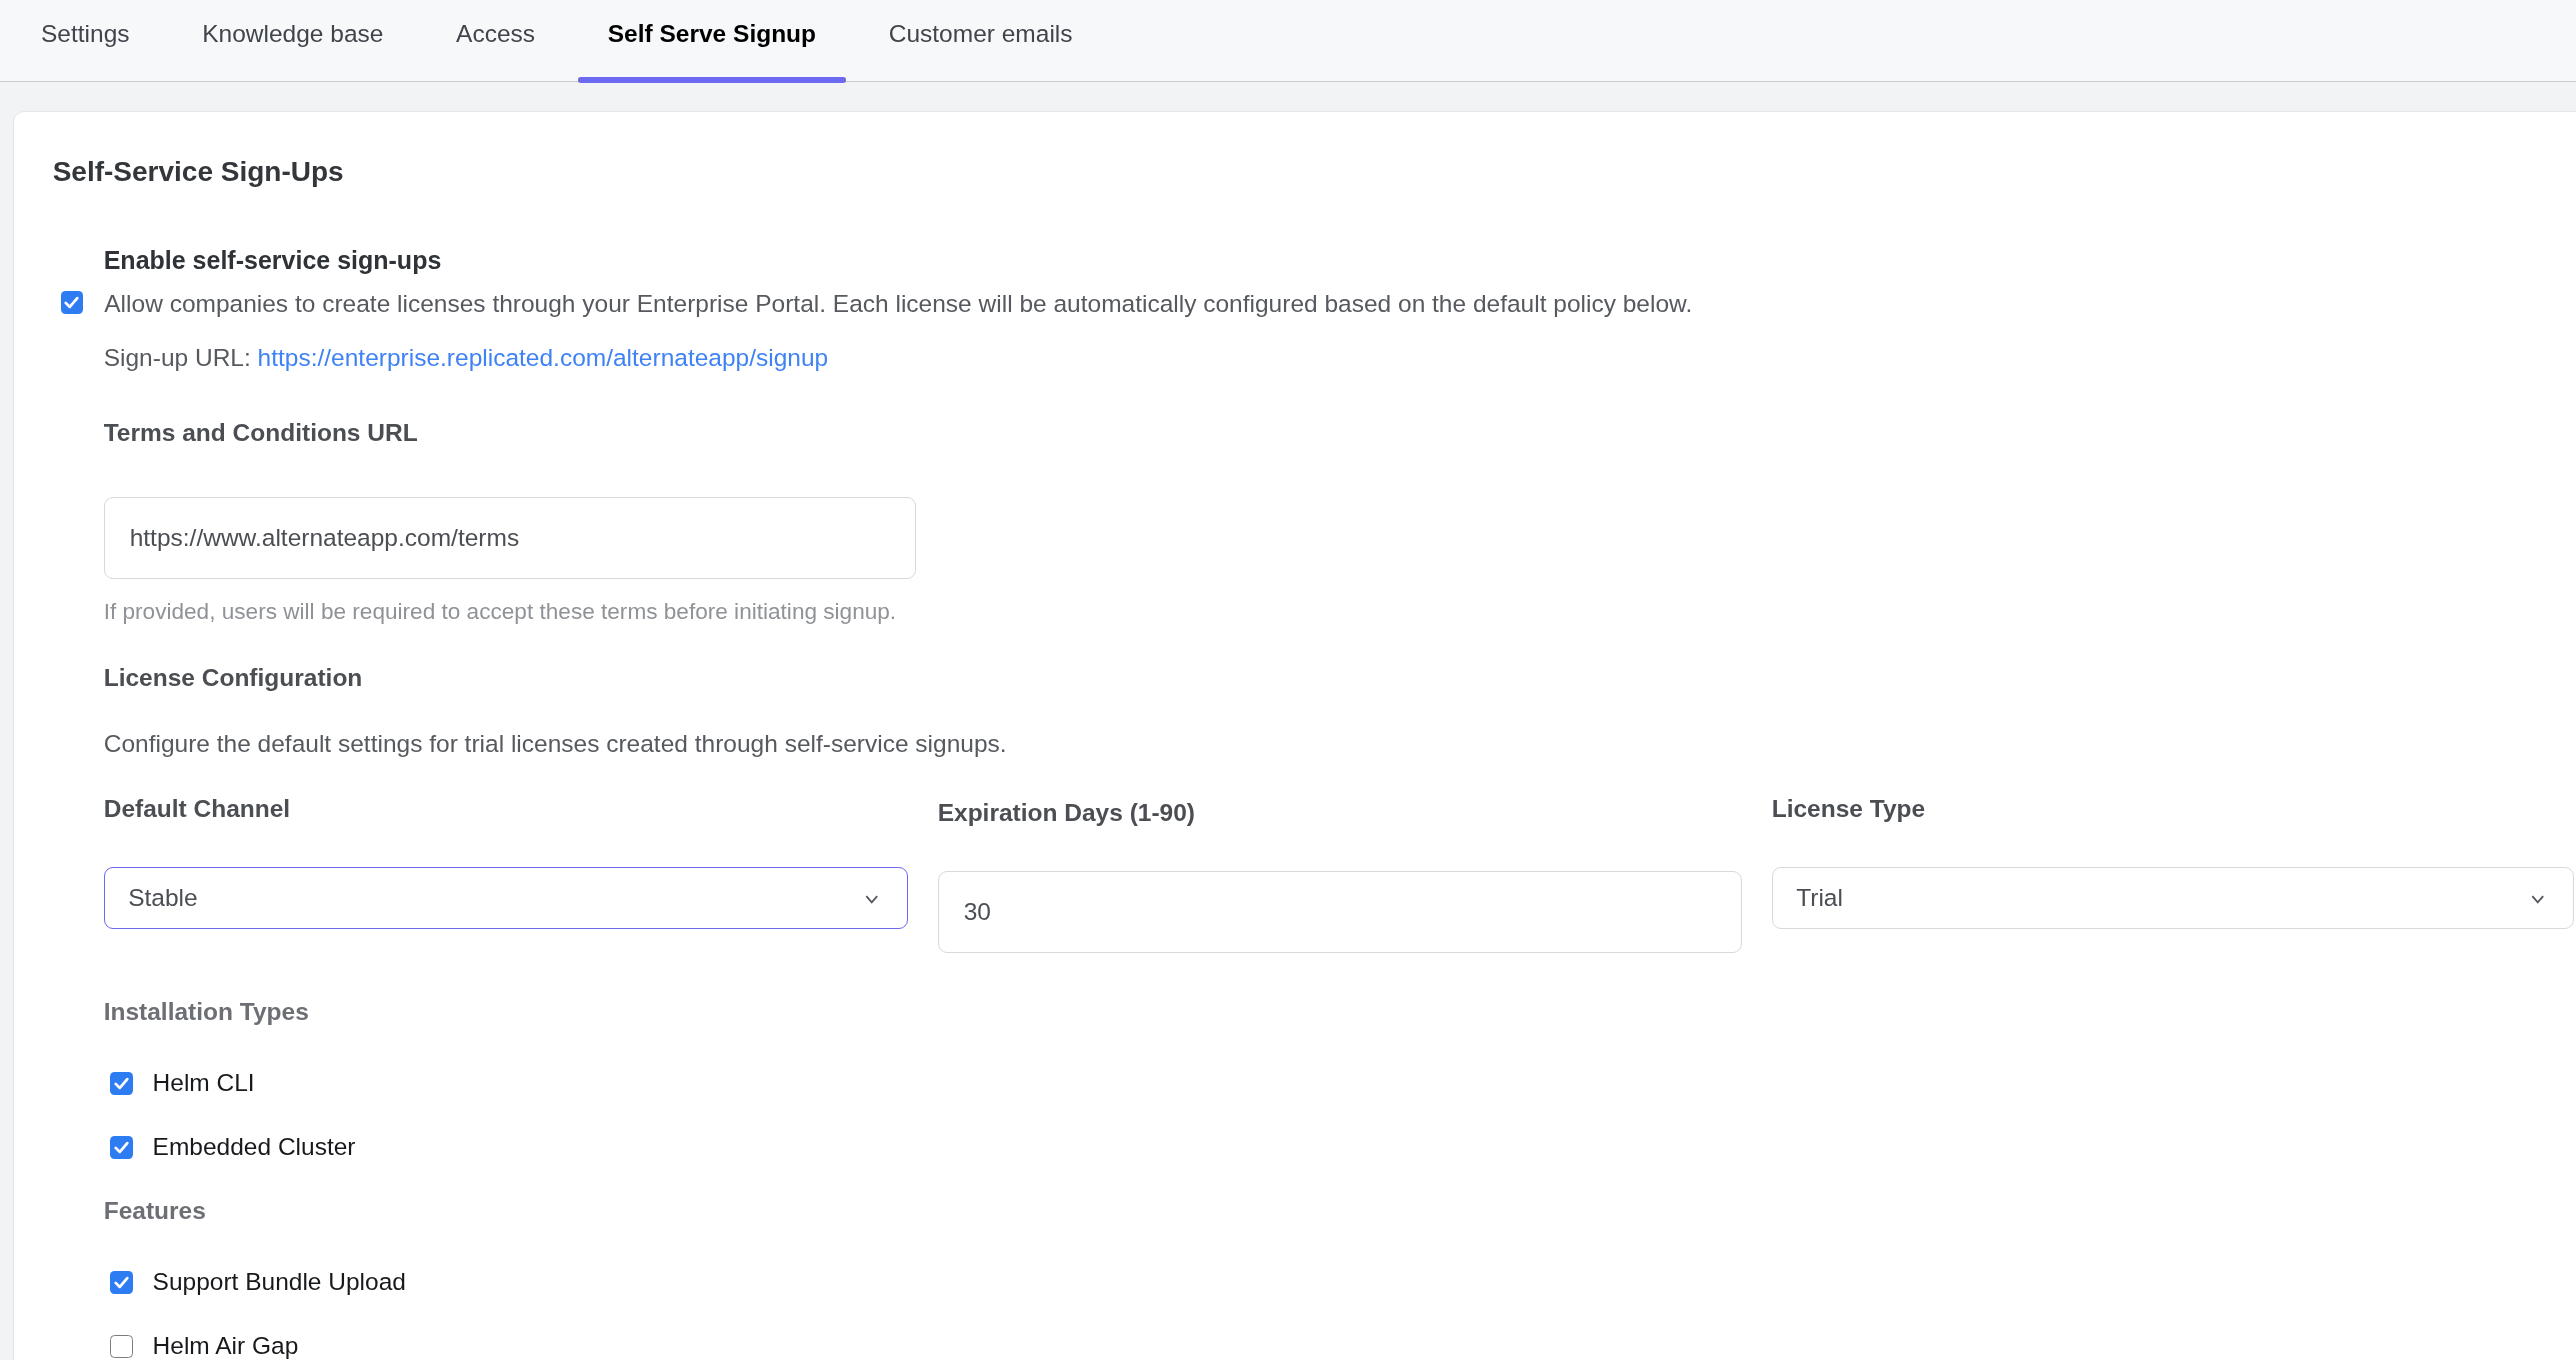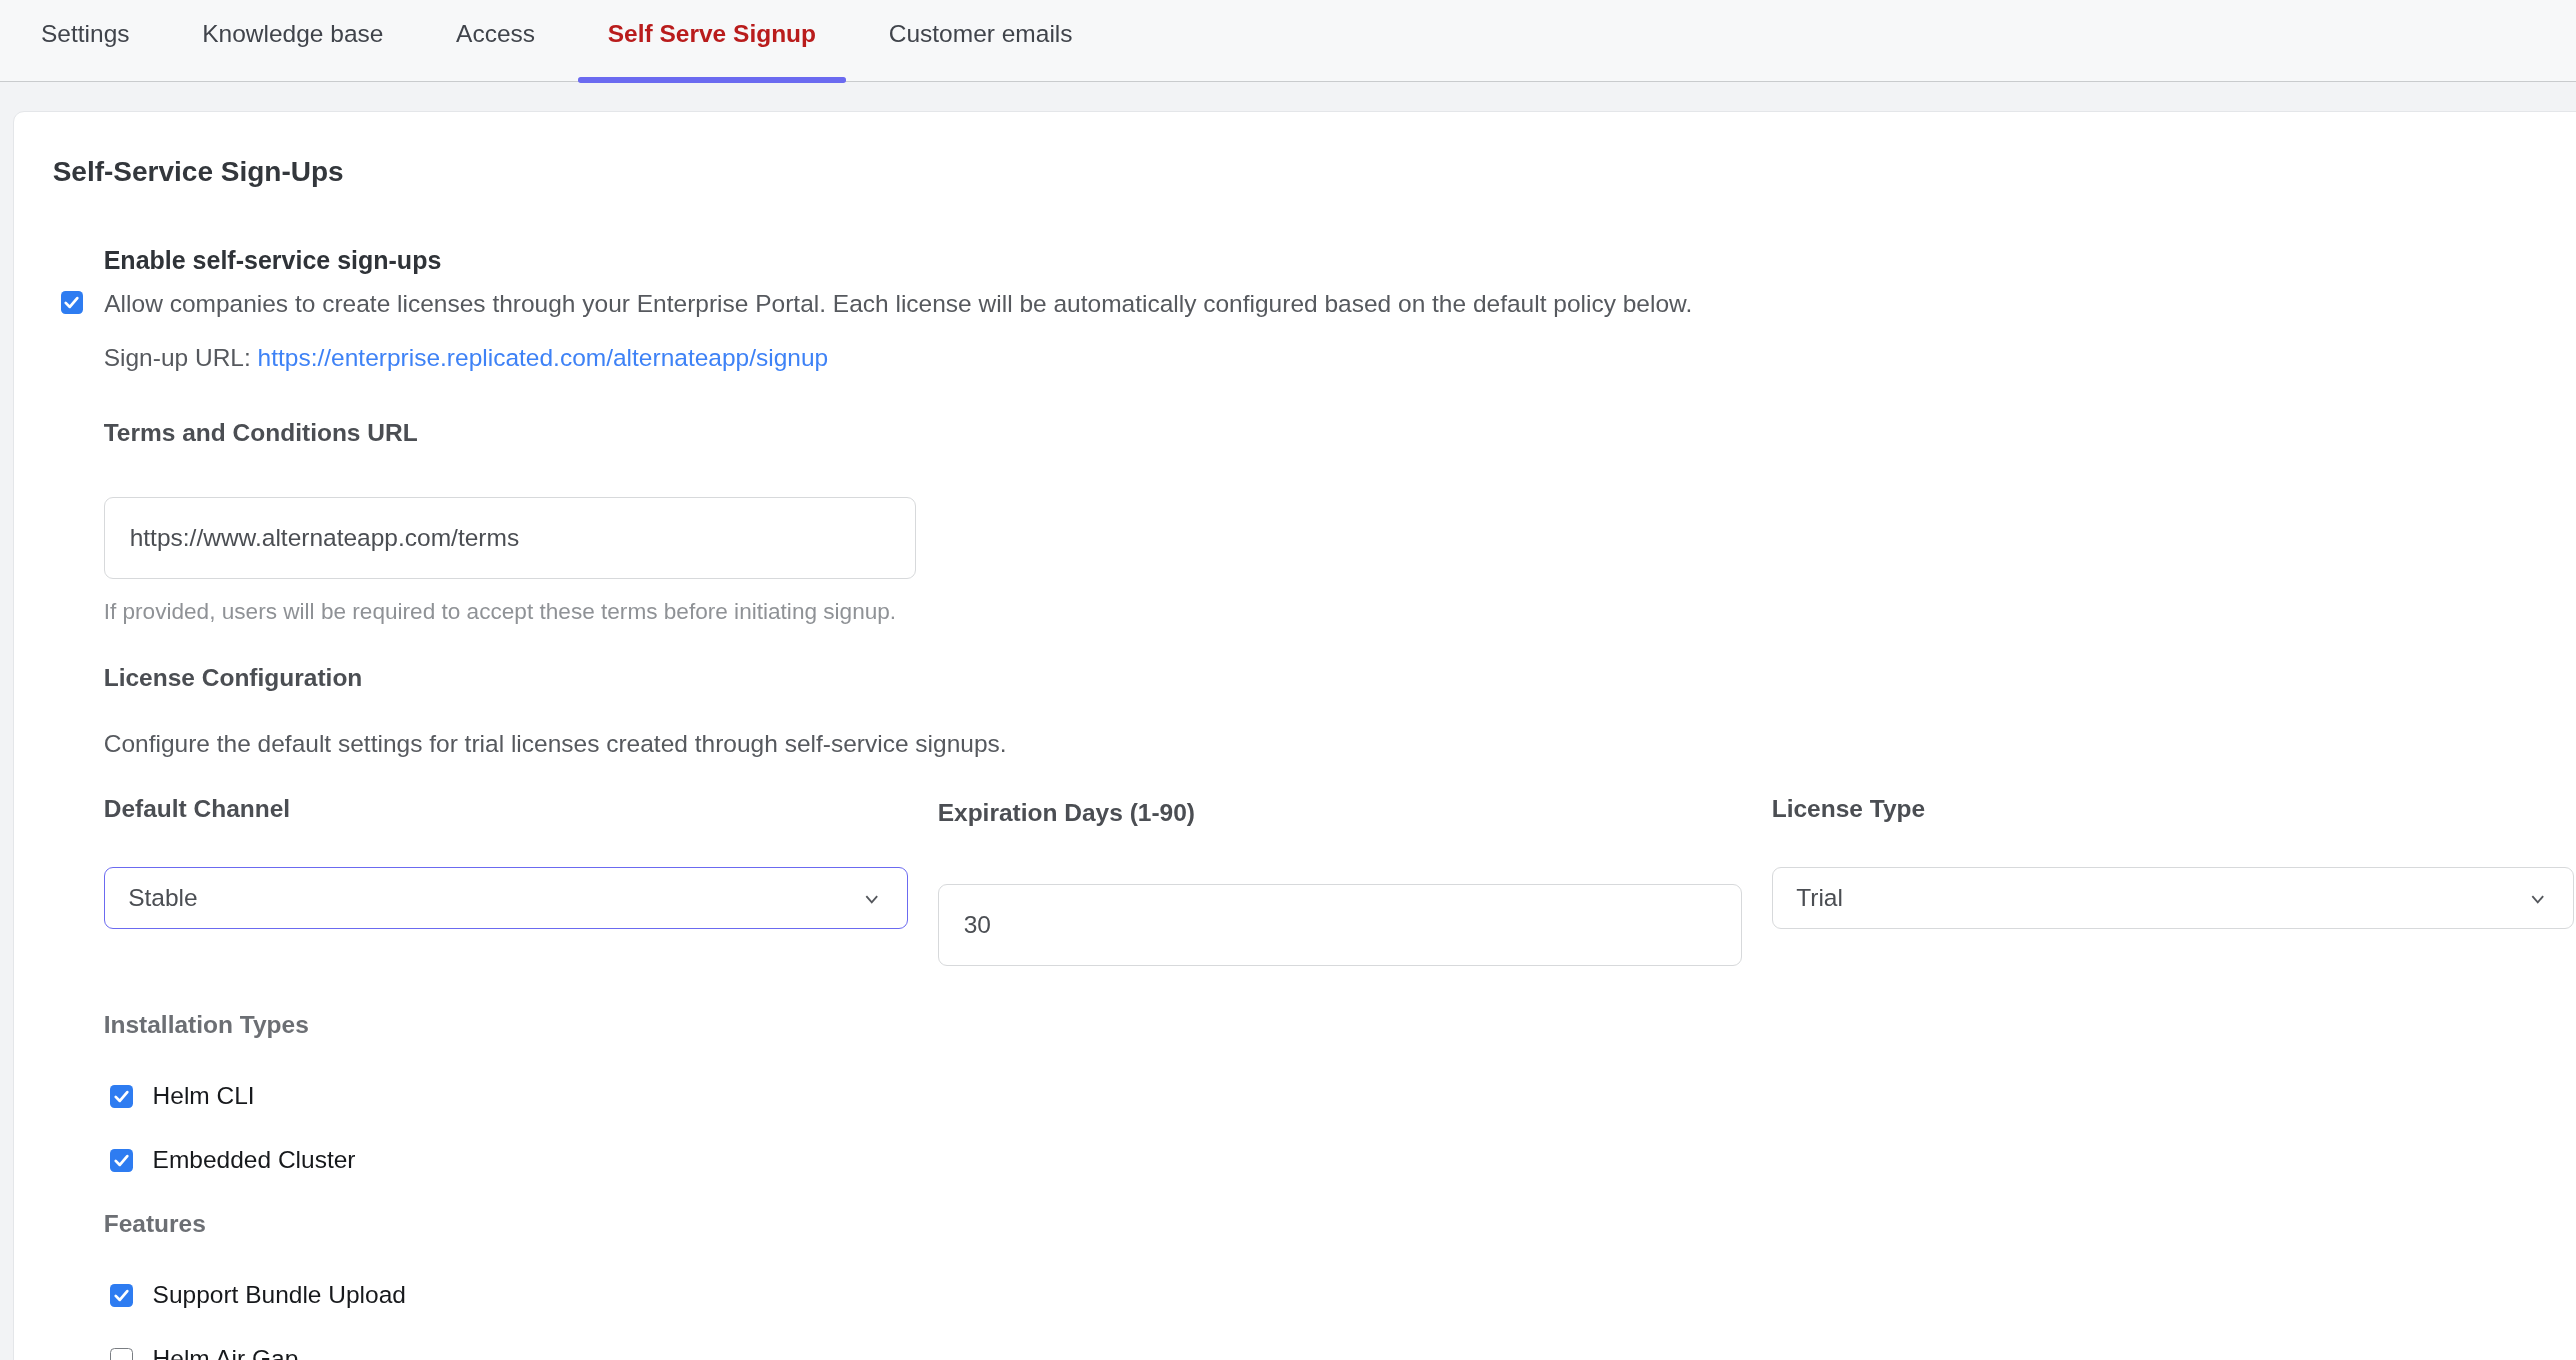--- a/index.html
+++ b/index.html
@@ -14,21 +14,21 @@
     position:absolute;top:0;left:0;right:0;height:82px;
     background:#f7f8f9;border-bottom:1.8px solid #c9cbcd;
     display:flex;align-items:center;padding-left:11px;box-sizing:border-box;
   }
   .tab{
     position:relative;height:100%;display:flex;align-items:center;
     padding:0 30px;margin-right:12.7px;cursor:pointer;
     font-size:24.5px;font-weight:500;color:#40444b;white-space:nowrap;
     padding-bottom:12.7px;box-sizing:border-box;
   }
-  .tab.active{color:#b91c1c;font-weight:700;}
+  .tab.active{color:#000000;font-weight:700;}
   .tab.active::after{
     content:"";position:absolute;left:0;right:0;bottom:-1.8px;height:5.4px;
     background:#6b6af0;border-radius:2.7px;
   }
   
   .card{
     position:absolute;top:111px;left:12.7px;right:-22px;height:1359px;
     background:#ffffff;border:0.9px solid #e4e6e9;border-radius:11px;
     padding:43px 0 0 39px;box-sizing:border-box;
   }
@@ -62,21 +62,21 @@
   .field:last-child{width:802px;}
   .control{
     margin-top:43px;height:62px;box-sizing:border-box;background:#fff;
     border:0.9px solid #d7d9db;border-radius:9px;
     display:flex;align-items:center;padding:0 23.5px;
     font-size:24.5px;color:#4b4e53;cursor:pointer;
   }
   .control.focused{border:1.8px solid #6b6af0;}
   .control .sel-text{flex:1;}
   .num-input{
-    margin-top:56px;width:100%;height:82px;box-sizing:border-box;
+    margin-top:43px;width:100%;height:82px;box-sizing:border-box;
     border:0.9px solid #d7d9db;border-radius:9px;padding:12px 25px;
     font-family:inherit;font-size:24.5px;color:#4b4e53;background:#fff;outline:none;
   }
   .chevron{flex:none;width:23.5px;height:23.5px;}
   .chevron polyline{fill:none;stroke:#54575c;stroke-width:2;}
   
   .cb{
     flex:none;width:22.6px;height:22.6px;border-radius:4.5px;box-sizing:border-box;
     background:#2e7cf1;display:flex;align-items:center;justify-content:center;cursor:pointer;
   }

